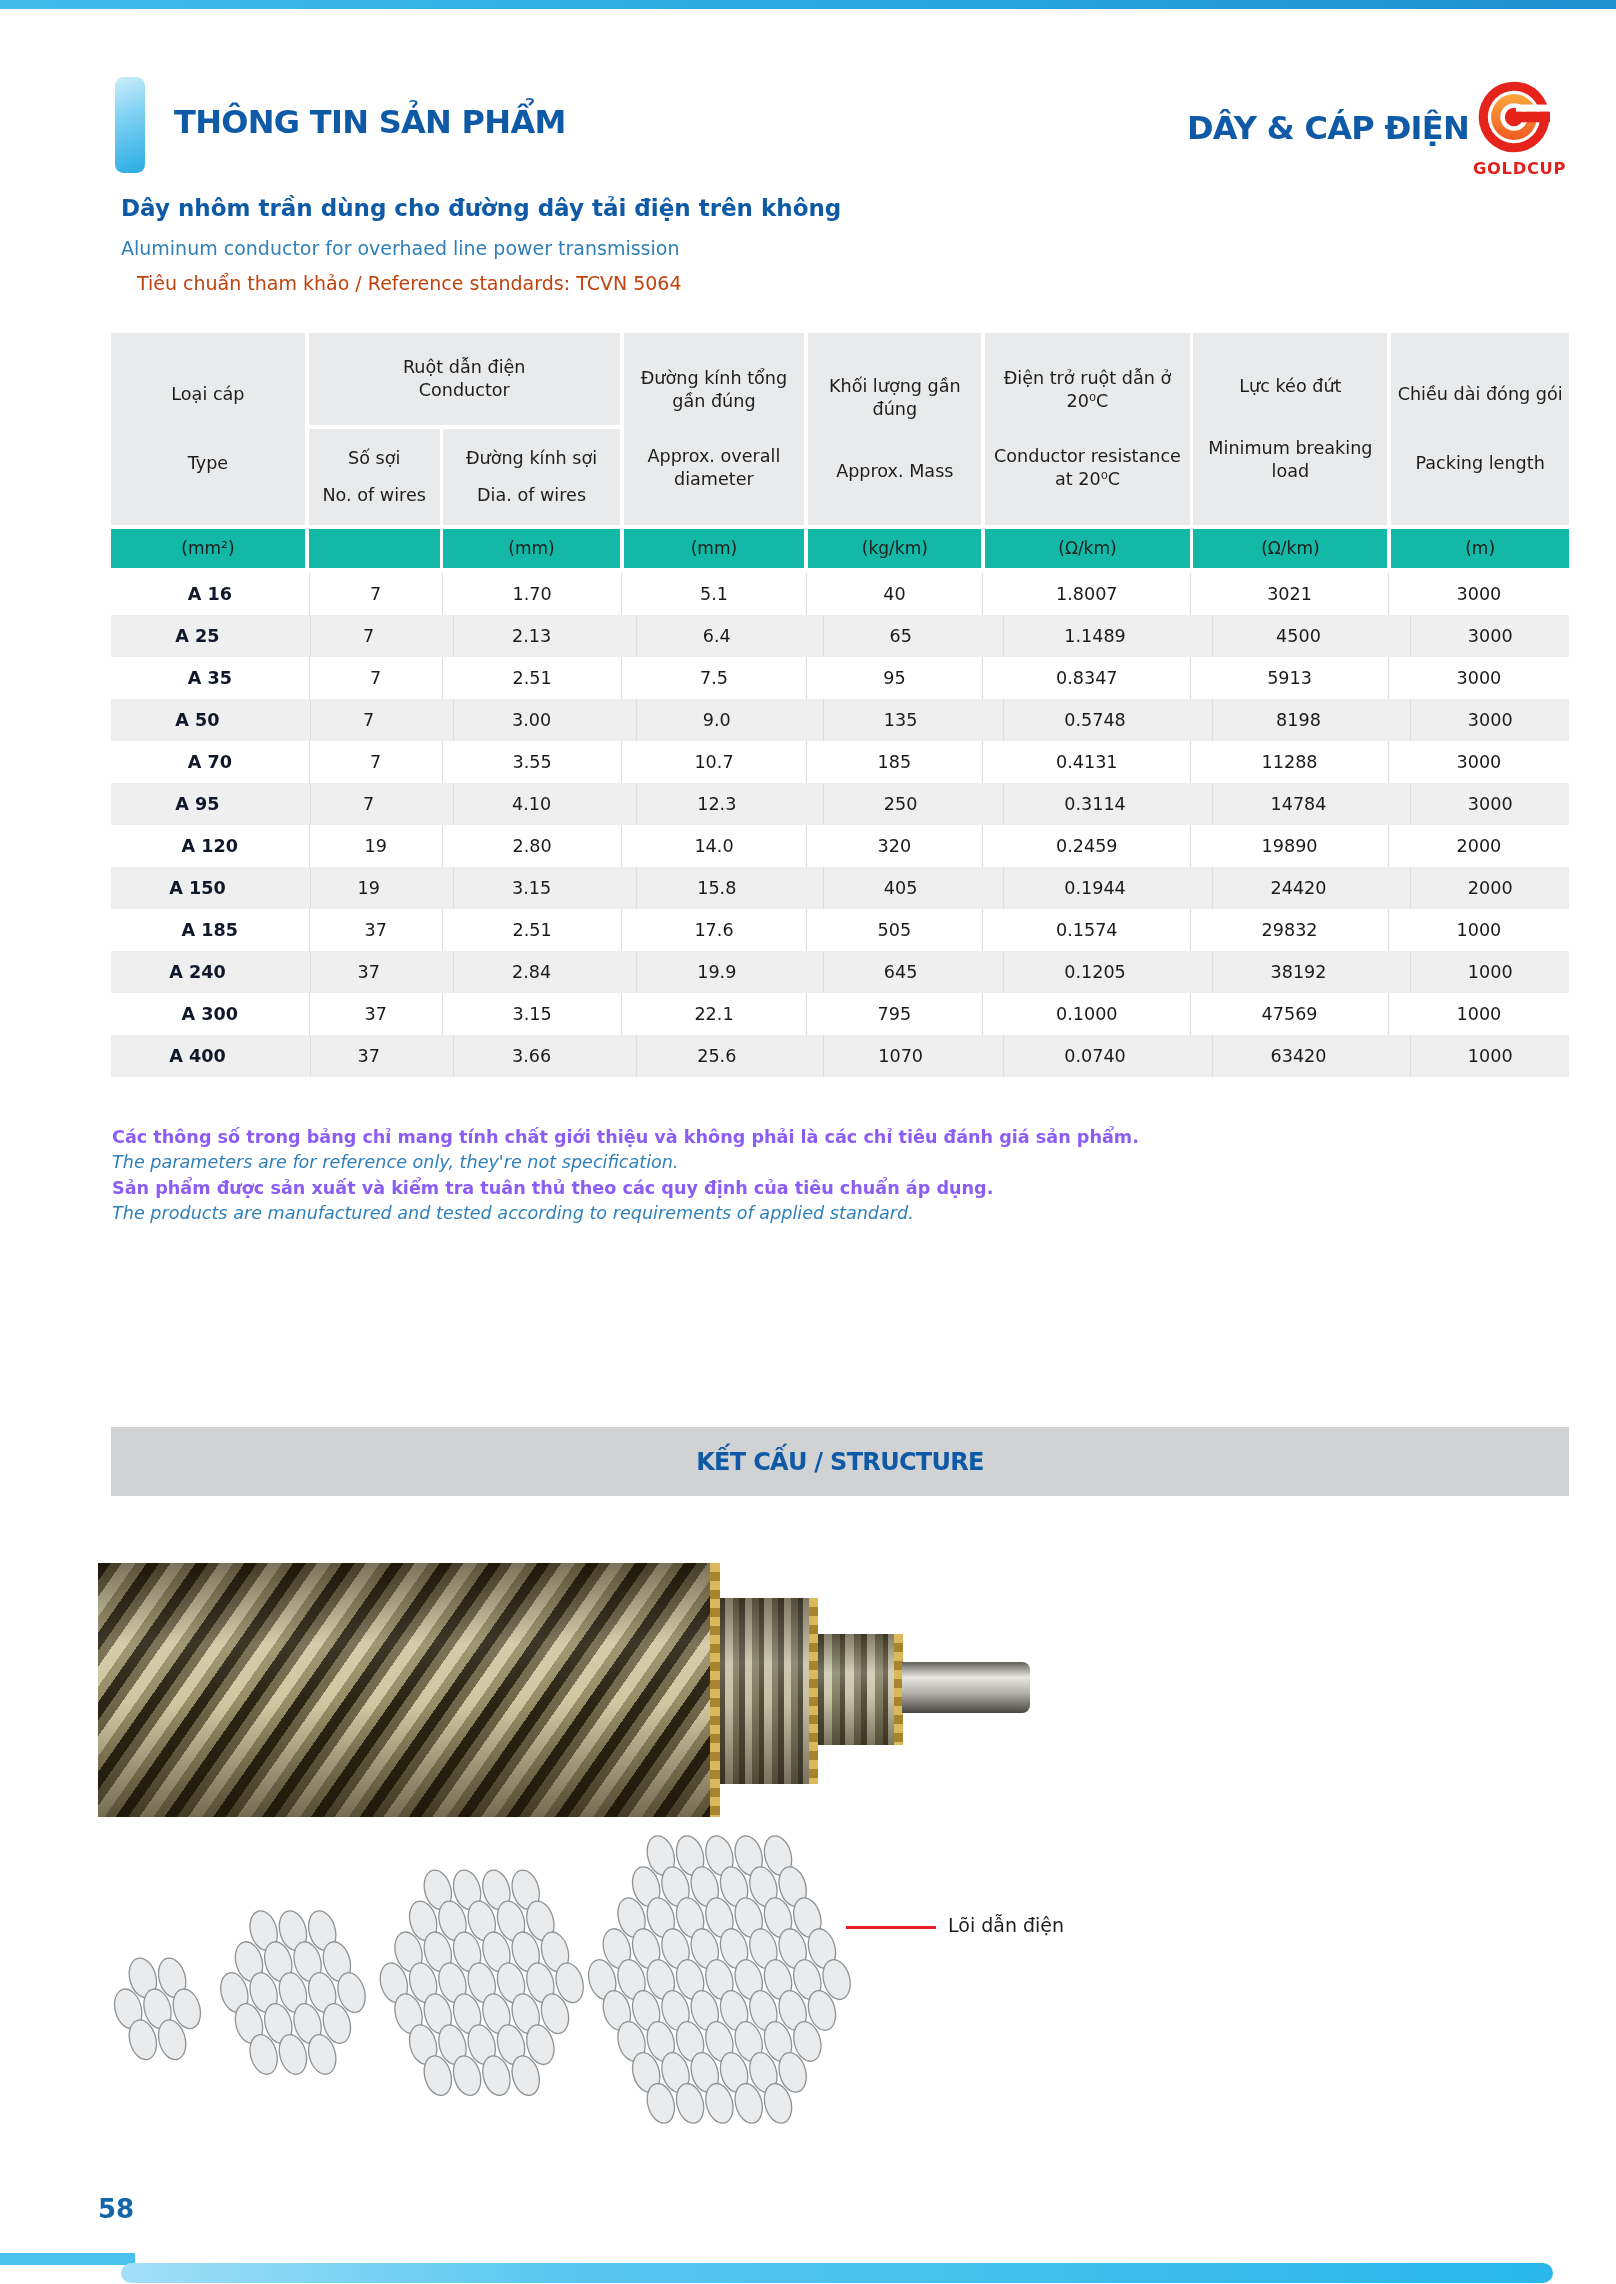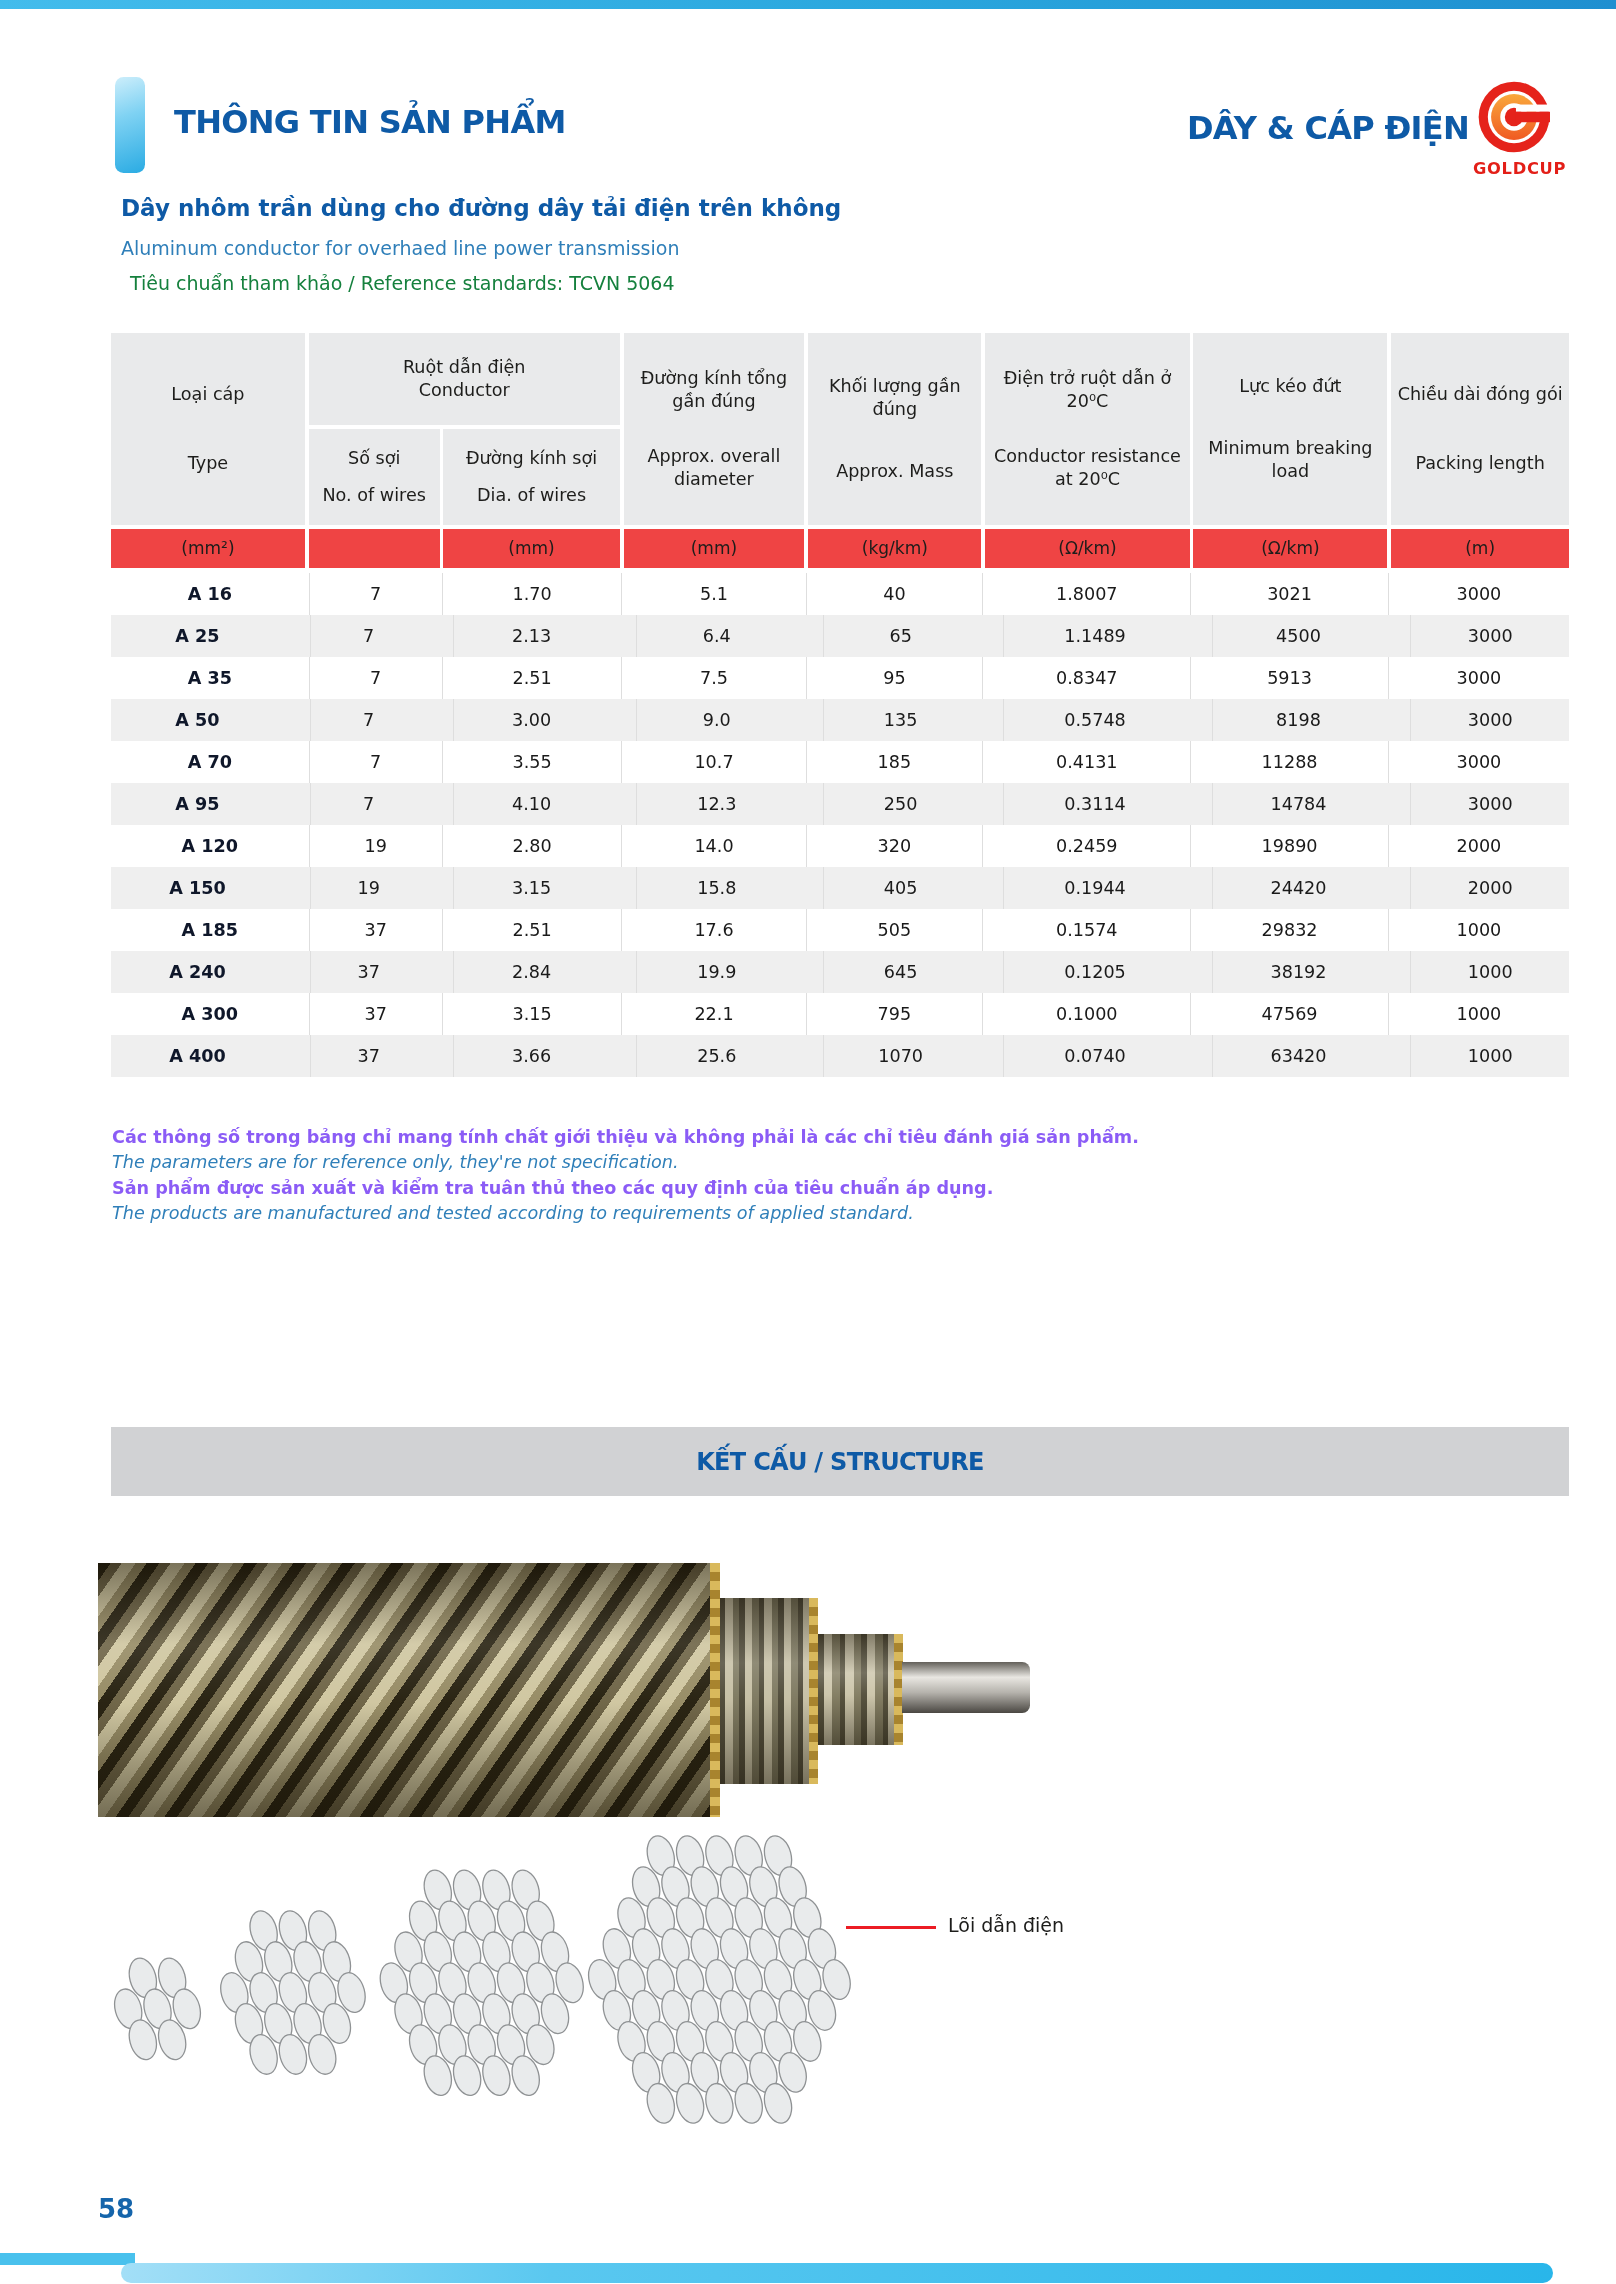--- a/index.html
+++ b/index.html
@@ -19,41 +19,41 @@
   .accent-bar { position:absolute; left:115px; top:77px; width:30px; height:96px; border-radius:8.5px;
     background:linear-gradient(160deg,#cdeefb 0%,#7fd2f3 40%,#2aabe3 100%); }
   .page-title { position:absolute; left:174px; top:103px; margin:0; font-size:32px; font-weight:bold;
     color:#0e5aa6; letter-spacing:-0.7px; }
   .brand { position:absolute; right:147px; top:109px; font-size:32px; font-weight:bold; color:#0e5aa6; letter-spacing:-0.7px; }
   .logo { position:absolute; left:1473px; top:81px; width:82px; text-align:center; }
   .logo-text { margin-top:3.9px; font-size:16.3px; font-weight:bold; color:#e31f18; letter-spacing:0.7px; }
 
   .intro-vi { position:absolute; left:121px; top:195px; font-size:23px; font-weight:bold; color:#0e5aa6; }
   .intro-en { position:absolute; left:121px; top:237px; font-size:19px; color:#2f7fb9; }
-  .intro-std { position:absolute; left:130px; top:272px; font-size:19px; color:#15803d; }
+  .intro-std { position:absolute; left:137px; top:272px; font-size:19px; color:#c2410c; }
 
   
   .spec-table { position:absolute; left:111px; top:333px; width:1458px; }
   .cols8 { display:grid; grid-template-columns:13.2fr 8.9fr 12fr 12.3fr 11.8fr 13.9fr 13.2fr 12.1fr; }
   .thead { grid-template-rows:92px 96px; gap:3.9px; }
   .hcell { background:#e9eaeb; display:flex; flex-direction:column; align-items:center;
     justify-content:space-evenly; text-align:center; font-size:17.6px; color:#1d1d1b;
     padding:2.6px 5.2px; box-sizing:border-box; line-height:1.3; }
   .hcond { justify-content:center; }
   .hc1 { grid-column:1; grid-row:1/3; }
   .hcond { grid-column:2/4; grid-row:1; }
   .hsub1 { grid-column:2; grid-row:2; }
   .hsub2 { grid-column:3; grid-row:2; }
   .hc4 { grid-column:4; grid-row:1/3; }
   .hc5 { grid-column:5; grid-row:1/3; }
   .hc6 { grid-column:6; grid-row:1/3; }
   .hc7 { grid-column:7; grid-row:1/3; }
   .hc8 { grid-column:8; grid-row:1/3; }
   .units { margin-top:3.9px; gap:3.9px; }
-  .ucell { background:#ef4444; height:39px; display:flex; align-items:center; justify-content:center;
+  .ucell { background:#14b8a6; height:39px; display:flex; align-items:center; justify-content:center;
     font-size:17px; color:#1d1d1b; }
   .tbody { margin-top:5.2px; }
   .trow { height:42px; }
   .trow.alt { background:#efefef;gap:26px; }
   .tcell { display:flex; align-items:center; justify-content:center; font-size:17.6px; color:#1a1a1a; }
   .tcell + .tcell { border-left:1.3px solid #dedede; }
   .tfirst { font-weight:bold; color:#0f172a; }
 
   
   .notes { position:absolute; left:112px; top:1125px; }

